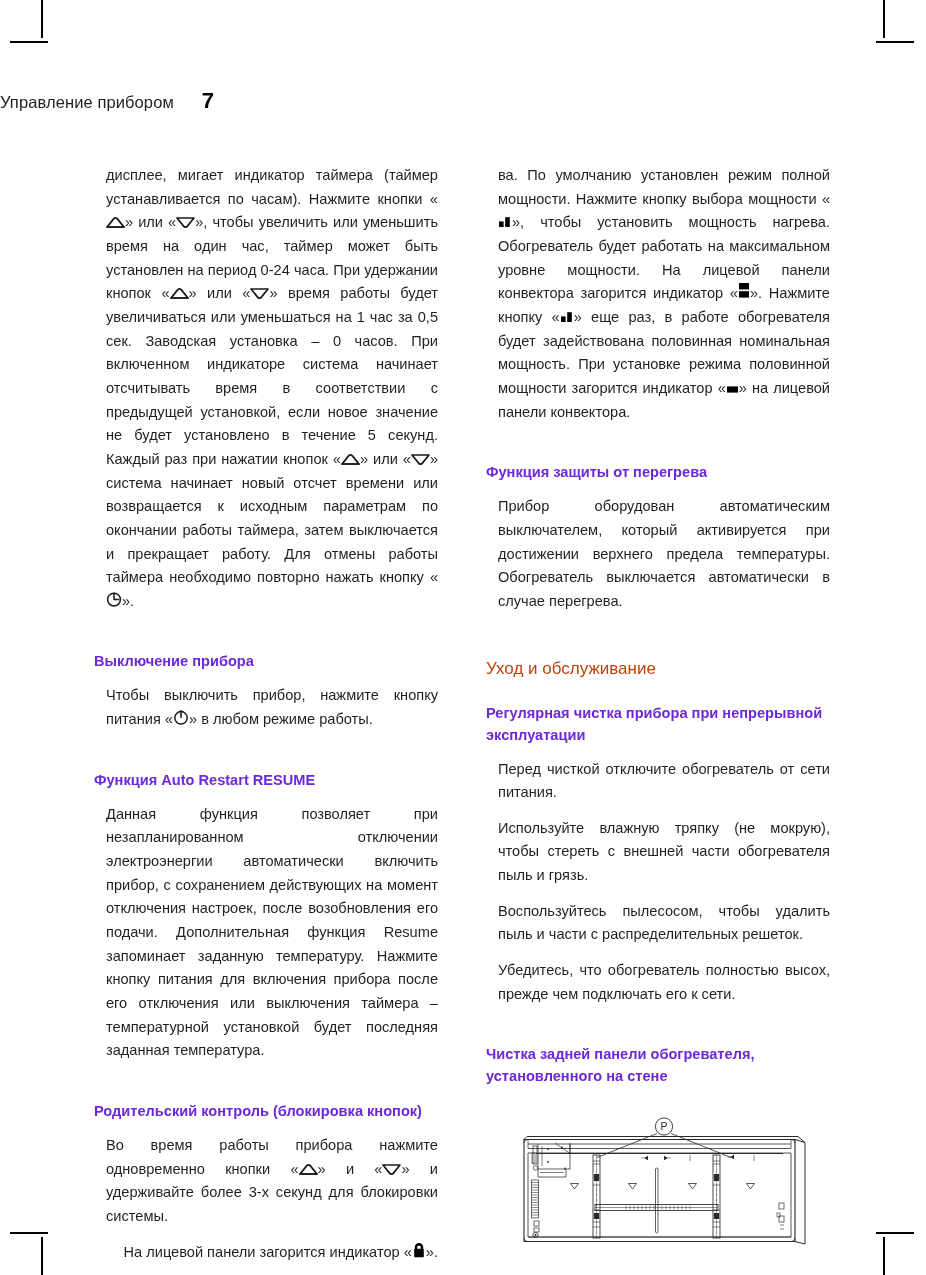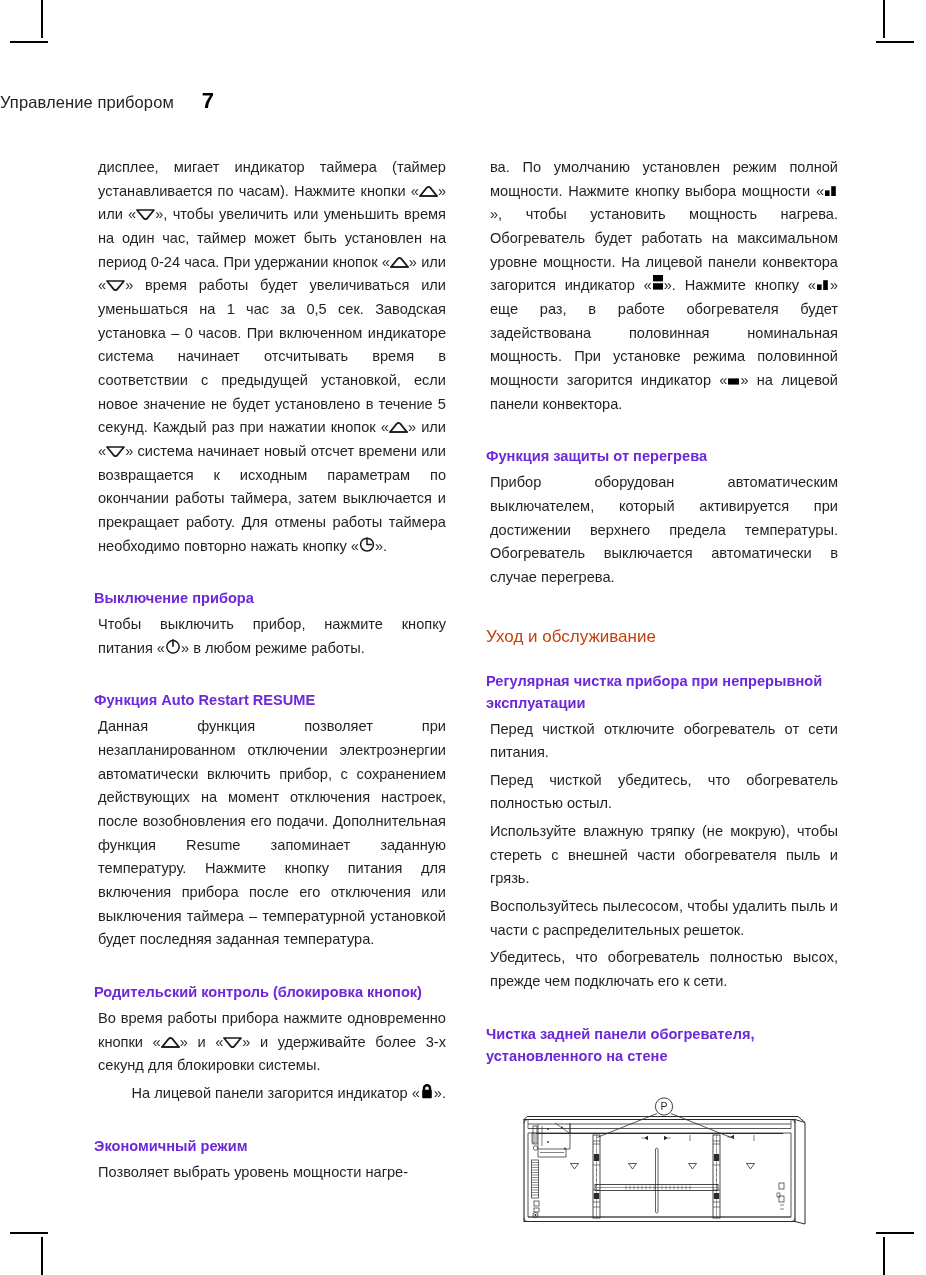--- a/index.html
+++ b/index.html
@@ -60,21 +60,21 @@
     position: absolute;
     top: 152px;
     left: 94px;
     width: 748px;
     display: flex;
     gap: 36px;
   }
   .col { width: 356px; }
 
   p.body {
-    margin: 4px;
+    margin: 12px;
     font-size: 14.6px;
     line-height: 23.65px;
     text-align: justify;
     text-justify: inter-word;
     color: #231f20;
     hyphens: none;
   }
   p.body.nojust { text-align: right; }
 
   h3.sub {
@@ -208,21 +208,20 @@
     <div class="sp-head"></div>
     <h3 class="sub">Функция защиты от перегрева</h3>
     <p class="body">Прибор оборудован автоматическим выключателем, который активируется при достижении верхнего предела температуры. Обогреватель выключается автоматически в случае перегрева.</p>
 
     <div class="sp-sec"></div>
     <h2 class="section">Уход и обслуживание</h2>
 
     <div class="sp-sec-a"></div>
     <h3 class="sub">Регулярная чистка прибора при непрерывной эксплуатации</h3>
     <p class="body">Перед чисткой отключите обогреватель от сети питания.</p>
-    <p class="body">Перед чисткой убедитесь, что обогреватель полностью остыл.</p>
     <p class="body">Используйте влажную тряпку (не мокрую), чтобы стереть с внешней части обогревателя пыль и грязь.</p>
     <p class="body">Воспользуйтесь пылесосом, чтобы удалить пыль и части с распределительных решеток.</p>
     <p class="body">Убедитесь, что обогреватель полностью высох, прежде чем подключать его к сети.</p>
 
     <div class="sp-head"></div>
     <h3 class="sub">Чистка задней панели обогревателя, установленного на стене</h3>
 
     <div class="figure-wrap">
       <svg width="300" height="162" viewBox="0 0 300 162">
         <g fill="none" stroke="#2b2b2b" stroke-width="0.85">

